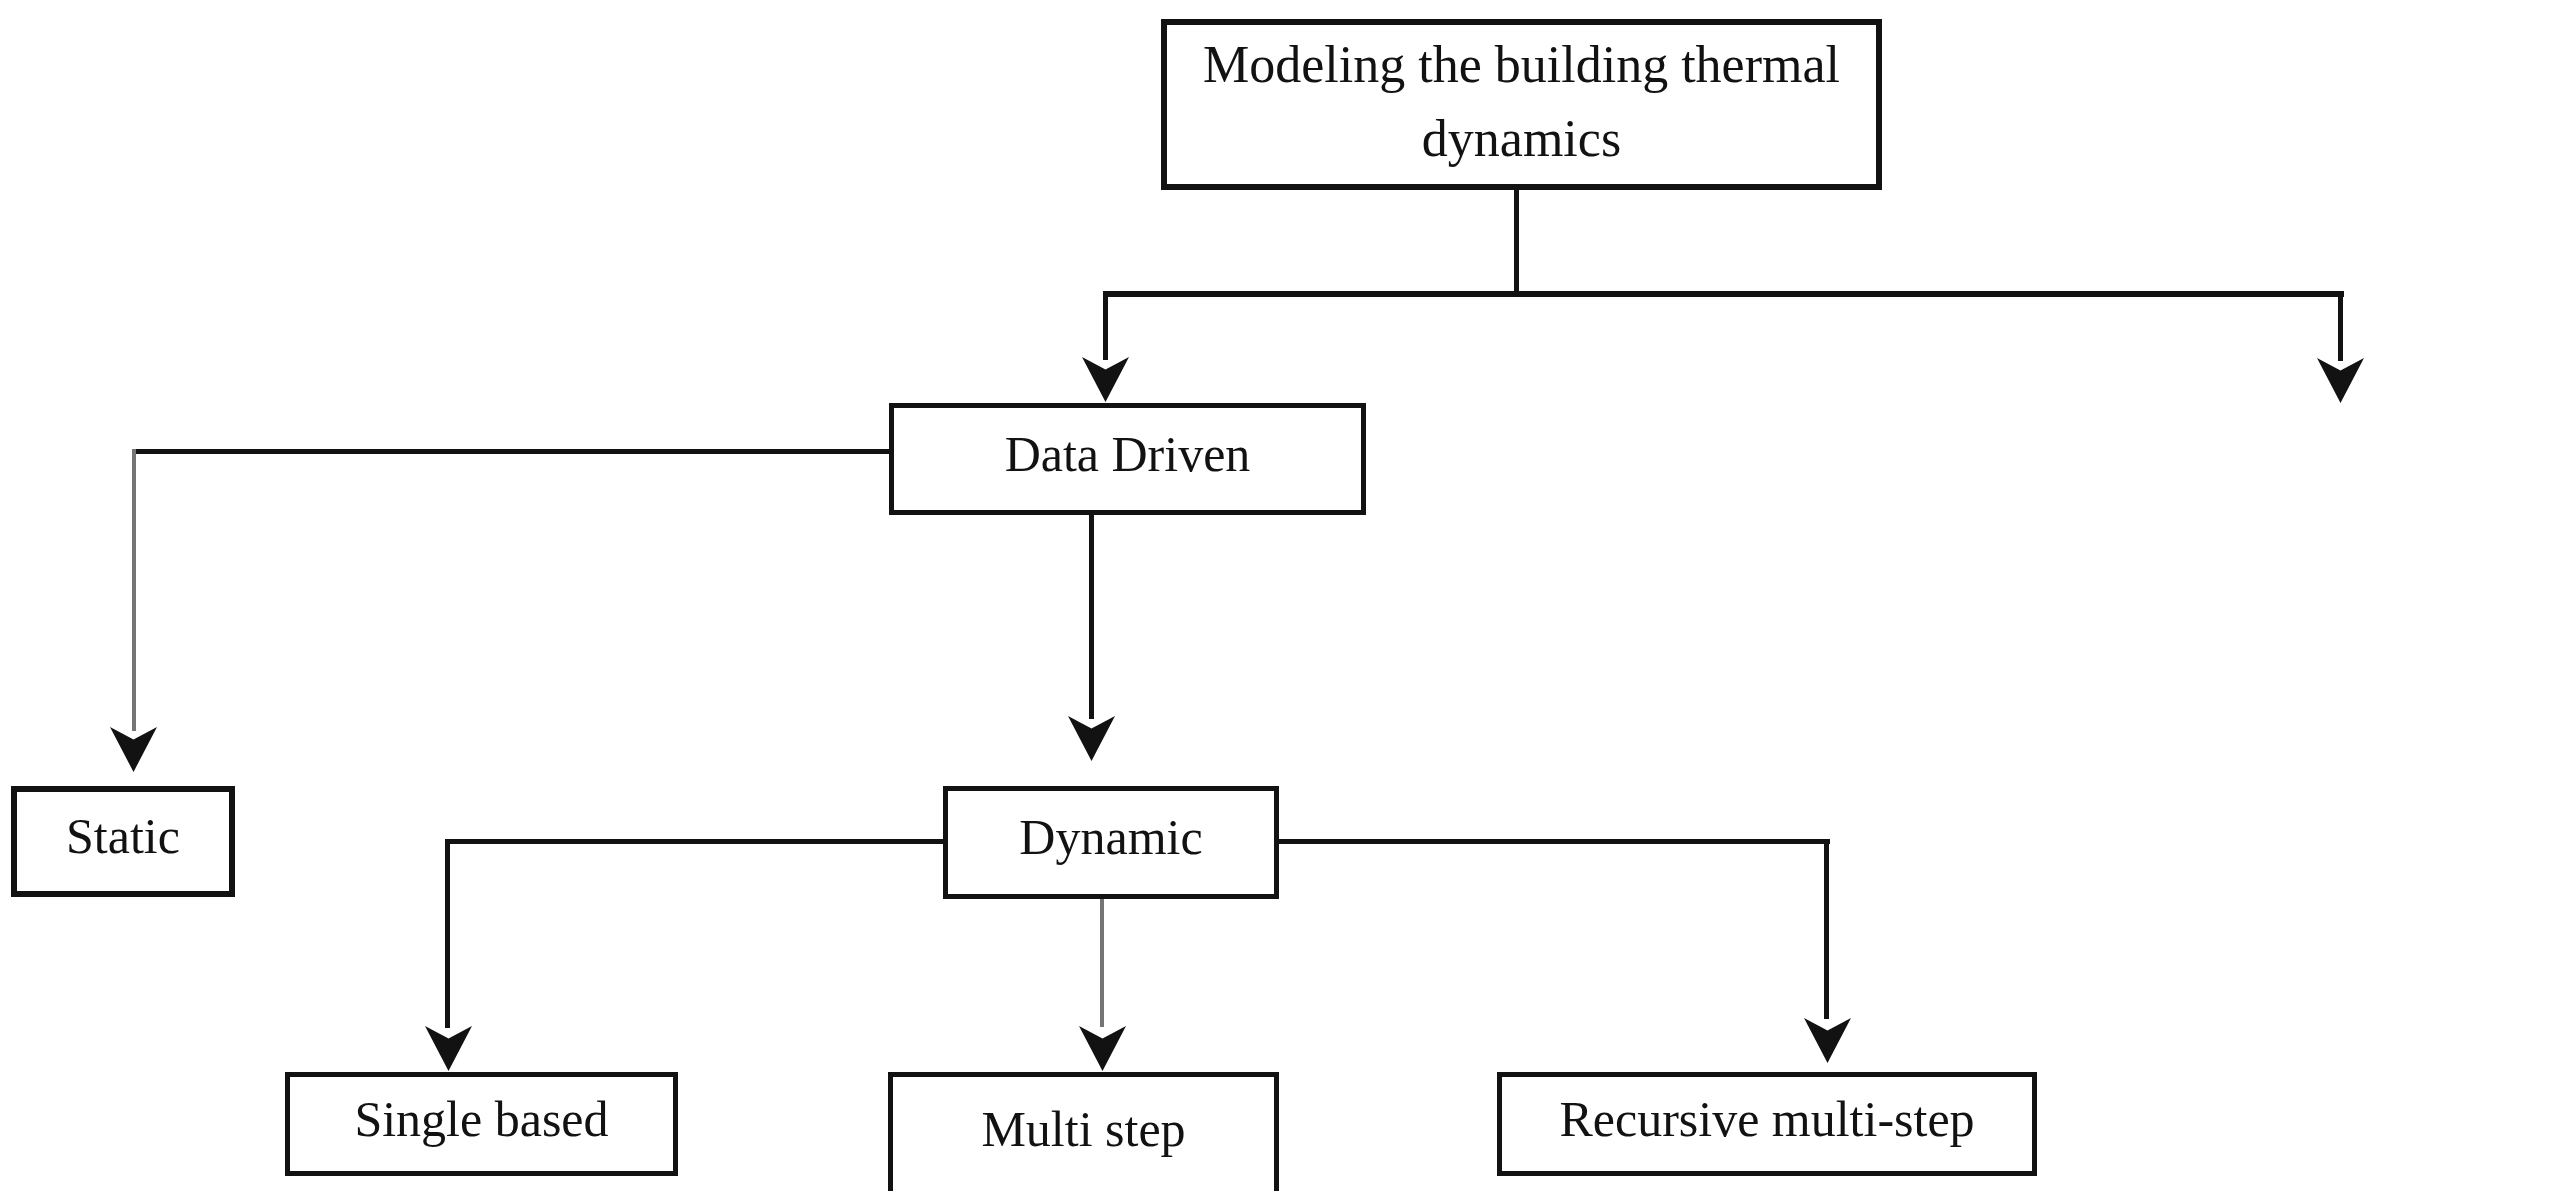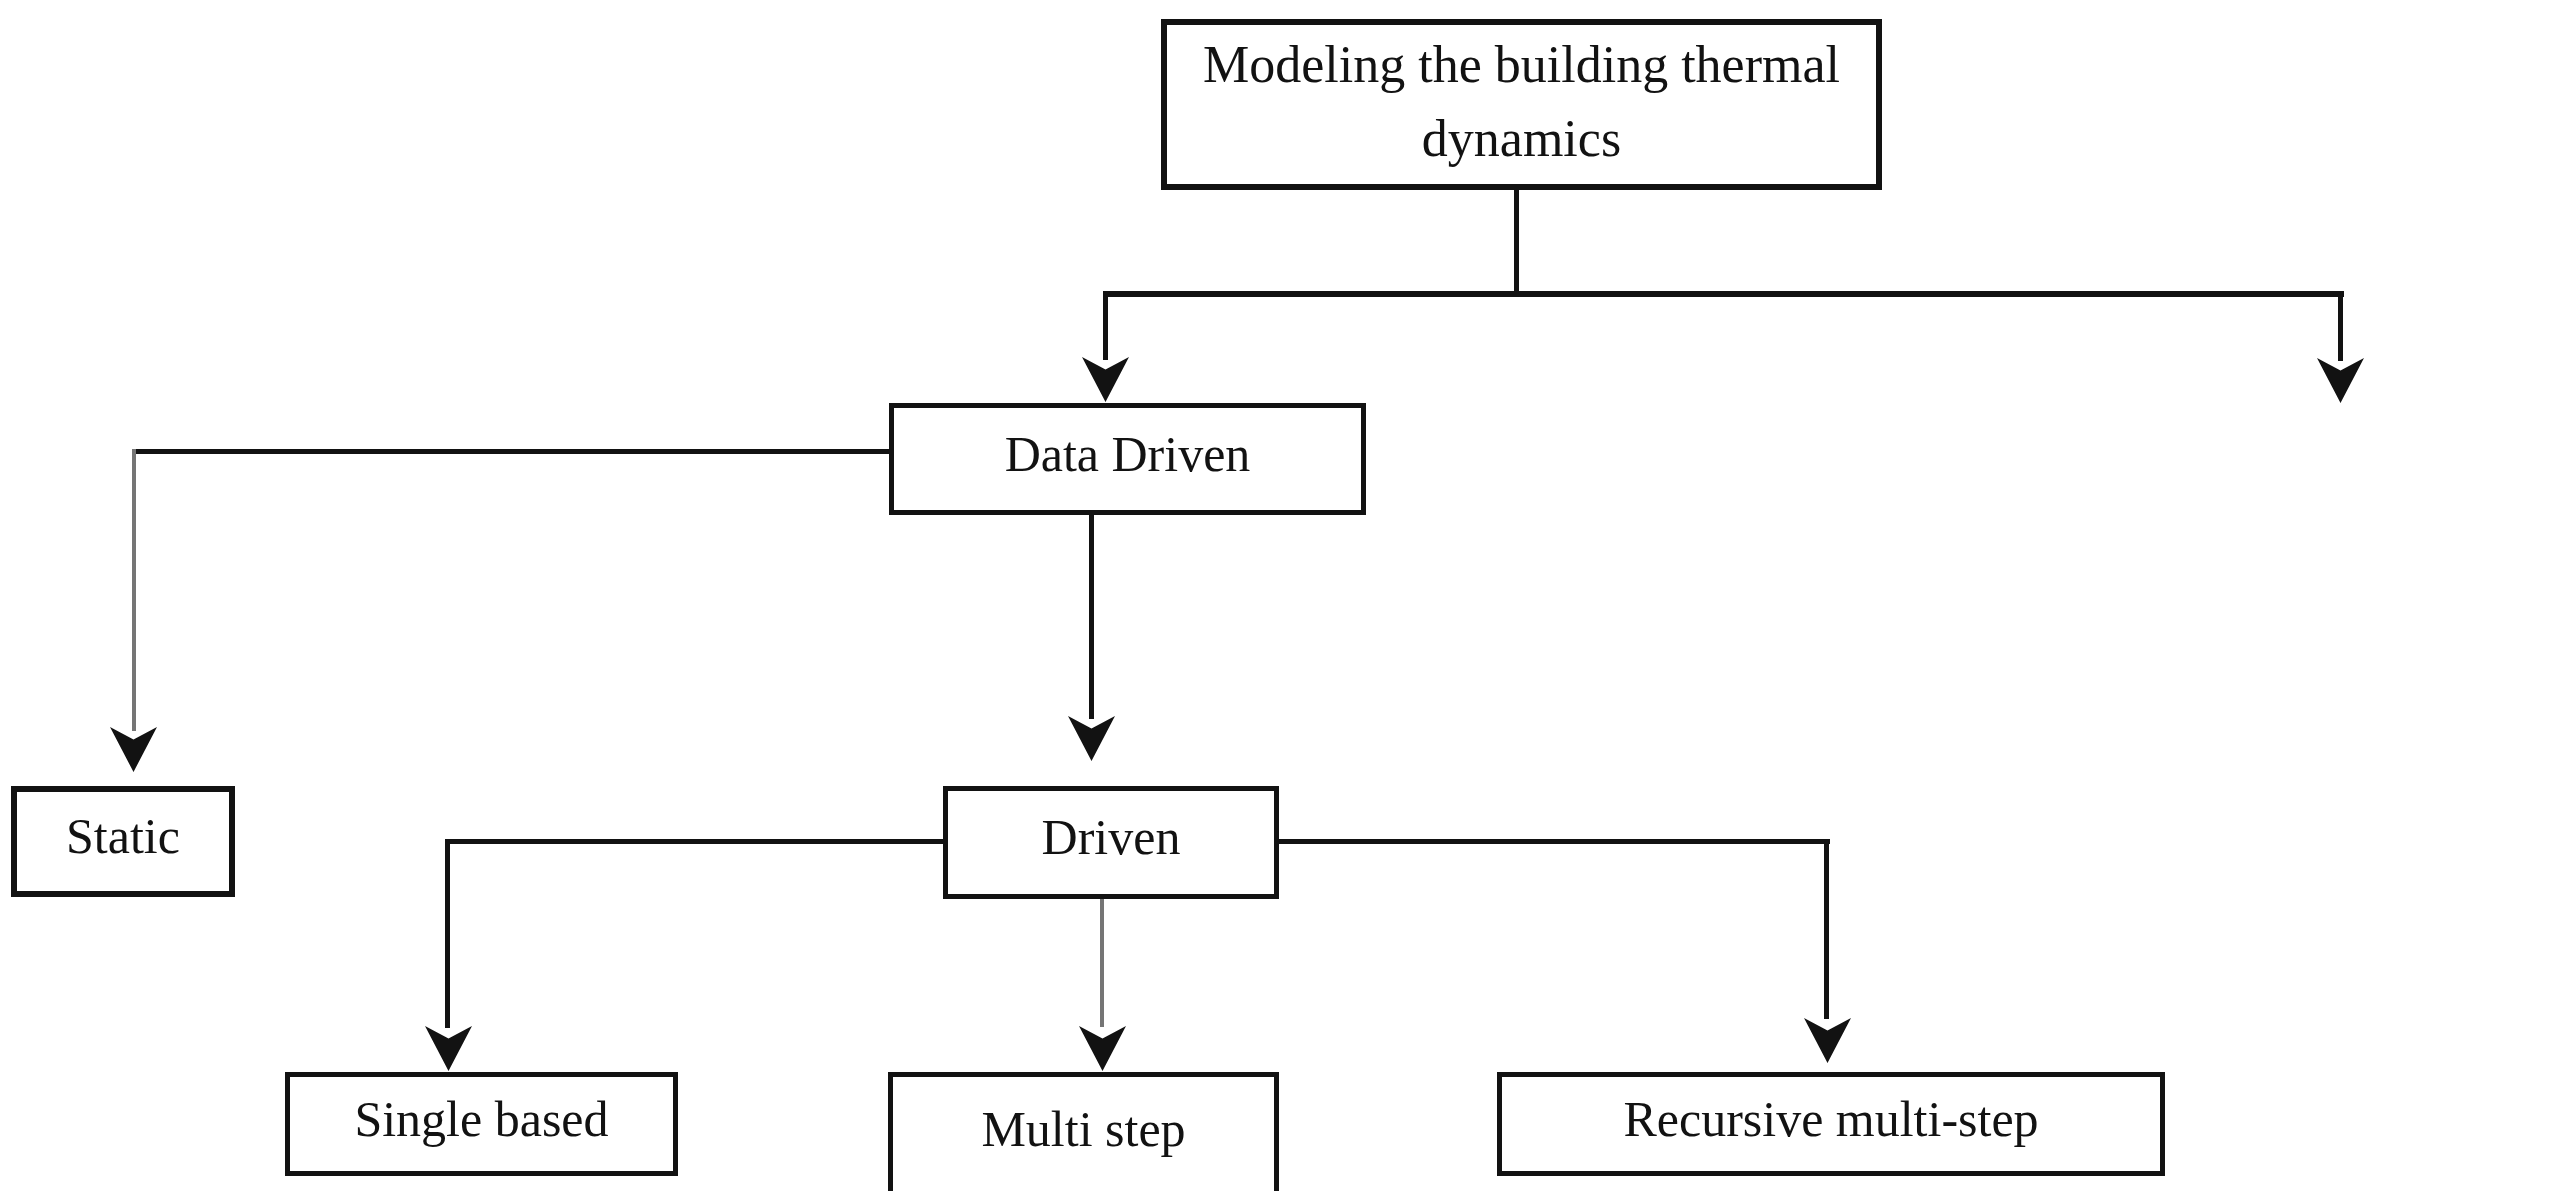--- a/index.html
+++ b/index.html
@@ -47,21 +47,21 @@
   }
 
   
   #node-root         { left: 1161px; top: 19px;   width: 721px; height: 171px; border-width: 6.7px; font-size: 52px; padding: 0 33px 5px 33px; }
   #node-data-driven  { left: 889px; top: 403px;  width: 477px; height: 112px; }
   #node-model-based  { left: 2120px; top: 421px;  width: 445px; height: 118px; border-width: 6.7px; }
   #node-static       { left: 11px;   top: 786px;  width: 224px; height: 111px; border-width: 6.7px; }
   #node-dynamic      { left: 943px; top: 786px;  width: 336px; height: 113px; }
   #node-single-step  { left: 285px;  top: 1072px; width: 393px; height: 104px; }
   #node-multi-step   { left: 888px; top: 1072px; width: 391px; height: 124px; }
-  #node-recursive    { left: 1497px; top: 1072px; width: 668px; height: 104px; text-align: right; }
+  #node-recursive    { left: 1497px; top: 1072px; width: 540px; height: 104px; text-align: right; }
 
   
   #stem-root      { left: 1514px; top: 190px;  width: 5px;    height: 103px; }
   #branch-h       { left: 1103px; top: 291px;  width: 1241px; height: 5.8px; }
   #drop-dd        { left: 1103px; top: 291px;  width: 5px;    height: 69px; }
   #arrow-dd       { left: 1082px; top: 357px; }
   #drop-mb        { left: 2338px; top: 291px;  width: 5px;    height: 70px; }
   #arrow-mb       { left: 2317px; top: 358px; }
   #dd-left-h      { left: 133px;  top: 449px;  width: 756px;  height: 5px; }
   #static-drop    { left: 132px;  top: 449px;  width: 4.2px;    height: 282px; }
@@ -104,21 +104,21 @@
   <div class="line" id="recursive-drop"></div>
   <div class="arrowhead" id="arrow-rec"></div>
 
   <div class="node" id="node-root">Modeling the building thermal dynamics</div>
 
   <div class="node" id="node-data-driven">Data Driven</div>
 
 
   <div class="node" id="node-static">Static</div>
 
-  <div class="node" id="node-dynamic">Driven</div>
+  <div class="node" id="node-dynamic">Dynamic</div>
 
   <div class="node" id="node-single-step">Single based</div>
 
   <div class="node" id="node-multi-step">Multi step</div>
 
   <div class="node" id="node-recursive">Recursive multi-step</div>
 
 </div>
 
 

